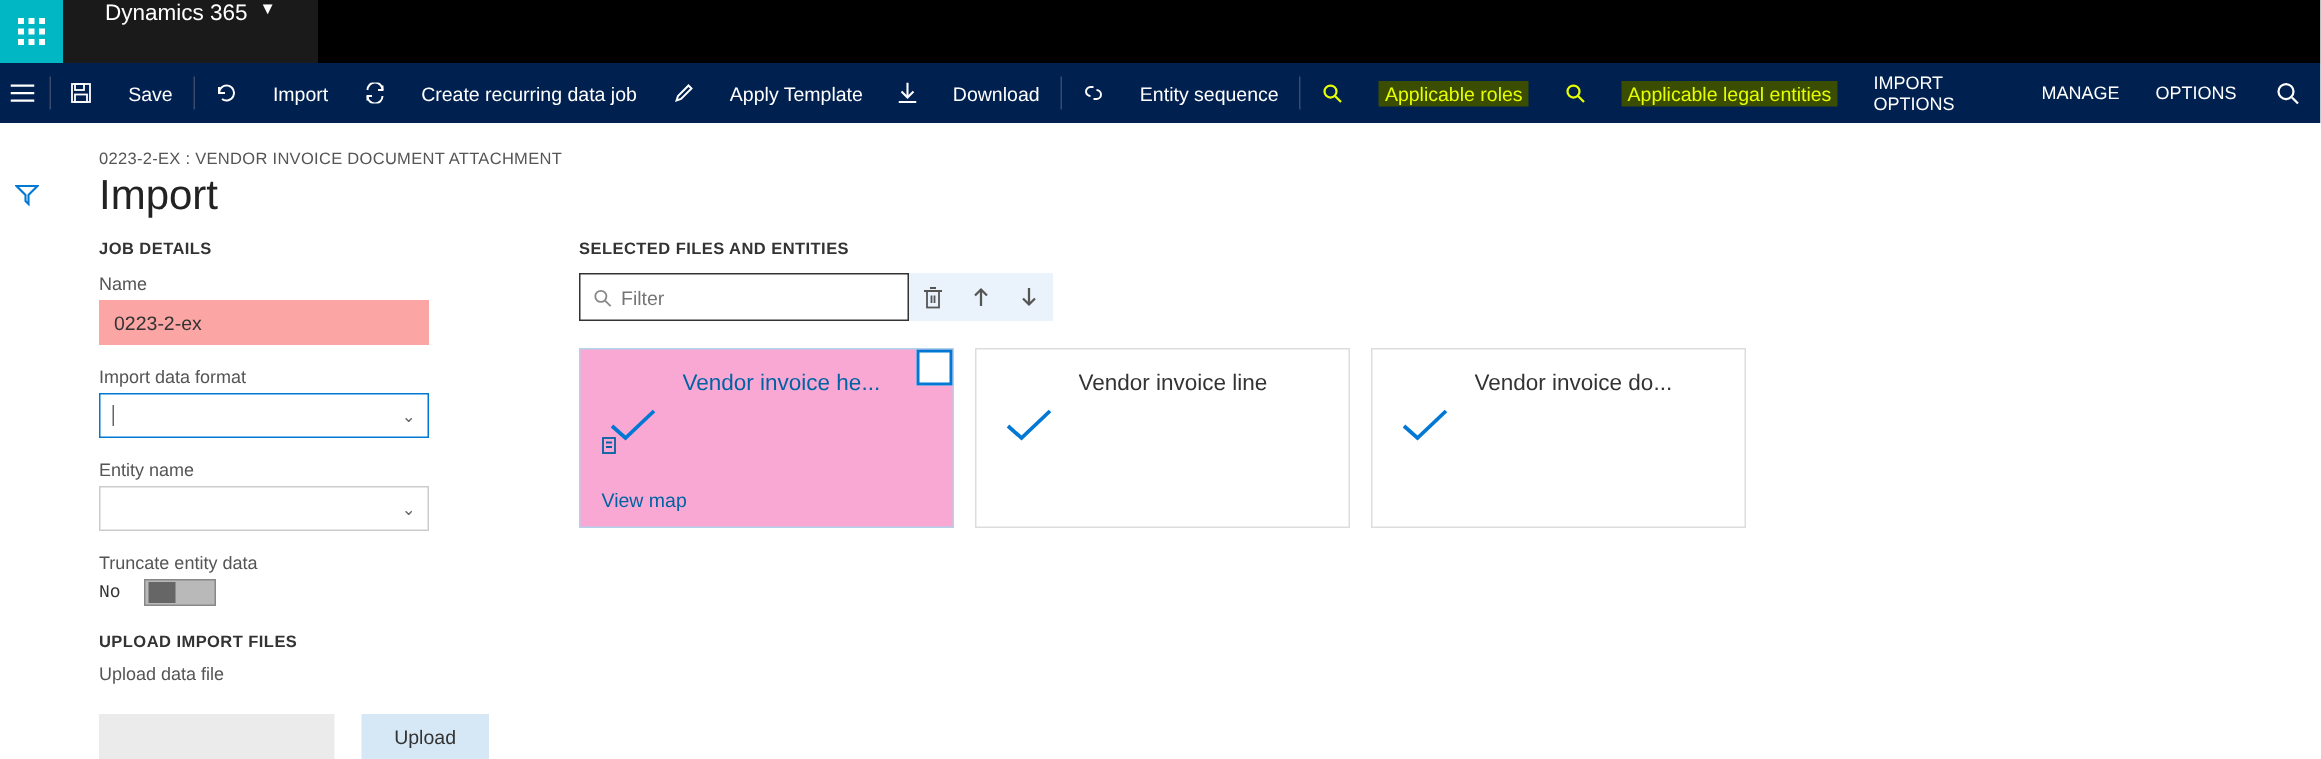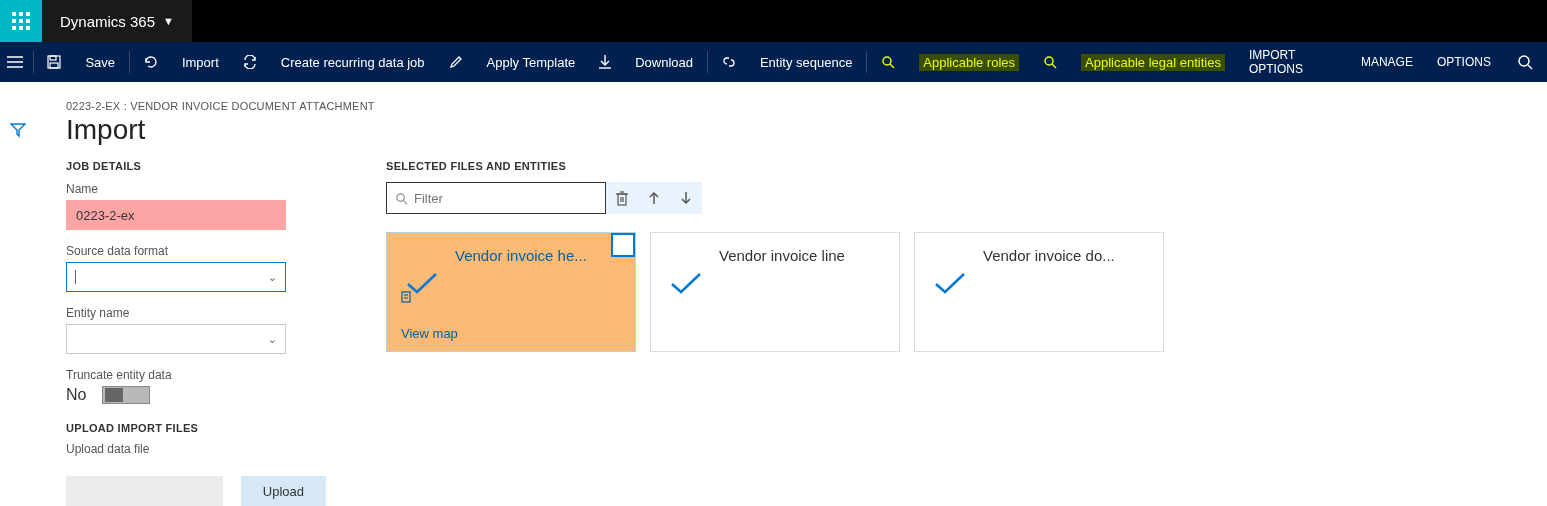--- a/index.html
+++ b/index.html
@@ -1,20 +1,20 @@
 <!DOCTYPE html>
 <html><head>
 <meta charset="utf-8">
 <style>
 * { margin: 0; padding: 0; box-sizing: border-box; font-family: 'Segoe UI', Tahoma, sans-serif; }
 body { background: #fff; font-size: 13px; color: #333; }
 .top-bar { display: flex; height: 42px; background: #000; align-items: stretch; }
 .waffle { width: 42px; background: #00B7C3; display: flex; align-items: center; justify-content: center; color: #fff; }
 .waffle svg { width: 18px; height: 18px; }
-.app-name { background: #1a1a1a; color: #fff; display: flex; align-items: center; padding: 0 18px; font-size: 15px; gap: 8px; }
+.app-name { background: #1a1a1a; color: #fff; display: flex; padding: 0 28px; font-size: 15px; gap: 8px; }
 .app-name .chev { font-size: 11px; }
 .action-bar { display: flex; height: 40px; background: #002050; align-items: center; }
 .hamburger { width: 36px; display: flex; align-items: center; justify-content: center; color: #fff; cursor: pointer; height: 100%; }
 .ab-item { display: flex; align-items: center; color: #fff; padding: 0 12px; gap: 24px; font-size: 13px; cursor: pointer; height: 100%; white-space: nowrap; }
 .ab-item.hl span.label { background: #3b4d00; color: #e6ff00; padding: 1px 4px; }
 .ab-caps { color: #fff; font-size: 12px; padding: 16px 12px; cursor: pointer; height: 100%; display: flex; align-items: center; }
 .ab-search { margin-left: auto; color: #fff; padding: 0 14px; cursor: pointer; height: 100%; display: flex; align-items: center; }
 .divider-slot { width: 1px; height: 22px; background: #3a4a6b; margin: 0 2px; }
 .main-wrap { display: flex; }
 .left-gutter { width: 36px; display: flex; flex-direction: column; align-items: center; padding-top: 40px; }
@@ -24,34 +24,34 @@
 .page-title { font-size: 28px; font-weight: 300; color: #222; margin-top: 2px; margin-bottom: 14px; }
 .columns { display: flex; gap: 60px; align-items: flex-start; }
 .col-left { width: 260px; }
 .section-head { font-size: 11px; font-weight: 600; color: #333; letter-spacing: .3px; margin-bottom: 10px; }
 .field-label { font-size: 12px; color: #555; margin-bottom: 4px; }
 .text-ro { background: #fca5a5; height: 30px; display: flex; align-items: center; padding: 0 10px; font-size: 13px; color: #333; margin-bottom: 14px; width: 220px; }
 .select-box { border: 1px solid #0078d4; height: 30px; display: flex; align-items: center; justify-content: space-between; padding: 0 8px; width: 220px; margin-bottom: 14px; background: #fff; cursor: pointer; }
 .select-box.plain { border: 1px solid #ccc; }
 .select-box .chev { color: #666; font-size: 11px; }
 .toggle-row { display: flex; align-items: center; gap: 16px; margin-bottom: 18px; }
-.toggle-row .val { font-size: 16px; color: #333; }
+.toggle-row .val { font-size: 12px; color: #333; font-family: Liberation Mono, monospace; }
 .toggle { width: 48px; height: 18px; background: #b9b9b9; border: 1px solid #888; position: relative; cursor: pointer; }
 .toggle .thumb { position: absolute; left: 2px; top: 1px; width: 18px; height: 14px; background: #666; }
 .upload-row { display: flex; gap: 18px; margin-top: 20px; }
 .upload-field { background: #ebebeb; height: 30px; width: 160px; }
 .upload-btn { background: #d6e8f5; height: 30px; padding: 0 22px; display: flex; align-items: center; font-size: 13px; cursor: pointer; border: none; color: #333; }
 .col-right { flex: 1; }
 .filter-row { display: flex; align-items: center; margin-bottom: 18px; }
 .filter-input { border: 1px solid #333; height: 32px; width: 220px; display: flex; align-items: center; padding: 0 8px; gap: 6px; }
 .filter-input input { border: none; outline: none; font-size: 13px; color: #888; width: 100%; }
 .icon-btn { width: 32px; height: 32px; background: #eaf3fb; display: flex; align-items: center; justify-content: center; cursor: pointer; color: #555; }
 .cards { display: flex; gap: 14px; }
 .card { width: 250px; height: 120px; border: 1px solid #ddd; position: relative; padding: 14px 16px; }
-.card.selected { background: #fdba74; border: 1px solid #b3d2ec; }
+.card.selected { background: #f9a8d4; border: 1px solid #b3d2ec; }
 .card .corner { position: absolute; top: 0; right: 0; width: 24px; height: 24px; border: 2px solid #0078d4; background: #fff; cursor: pointer; }
 .card .title { font-size: 15px; color: #333; white-space: nowrap; overflow: hidden; text-overflow: ellipsis; margin-left: 52px; }
 .card.selected .title { color: #0062a3; }
 .card .check { position: absolute; left: 18px; top: 36px; color: #0078d4; }
 .card .check svg { width: 34px; height: 28px; stroke: #0078d4; stroke-width: 2.5; fill: none; }
 .card .view-map { position: absolute; bottom: 10px; left: 14px; display: flex; align-items: flex-start; gap: 22px; color: #0062a3; font-size: 13px; cursor: pointer; flex-direction: column; }
 .ic { display: inline-flex; }
 .subhead { font-size: 11px; font-weight: 600; color: #333; letter-spacing: .3px; margin-bottom: 8px; margin-top: 6px; }
 </style>
 </head>
@@ -205,21 +205,21 @@
 
     <div class="columns">
       <div class="col-left">
         <div class="section-head">JOB DETAILS</div>
 
         <div class="field-label">Name</div>
         <div class="text-ro">
             <span>0223-2-ex</span>
           </div>
 
-        <div class="field-label">Source data format</div>
+        <div class="field-label">Import data format</div>
         <div class="select-box">
           <span style="color:#333; min-height:14px; border-left:1px solid #666; padding-left:1px;"></span>
           <span class="chev">⌄</span>
         </div>
 
         <div class="field-label">Entity name</div>
         <div class="select-box plain">
           <span></span>
           <span class="chev">⌄</span>
         </div>

